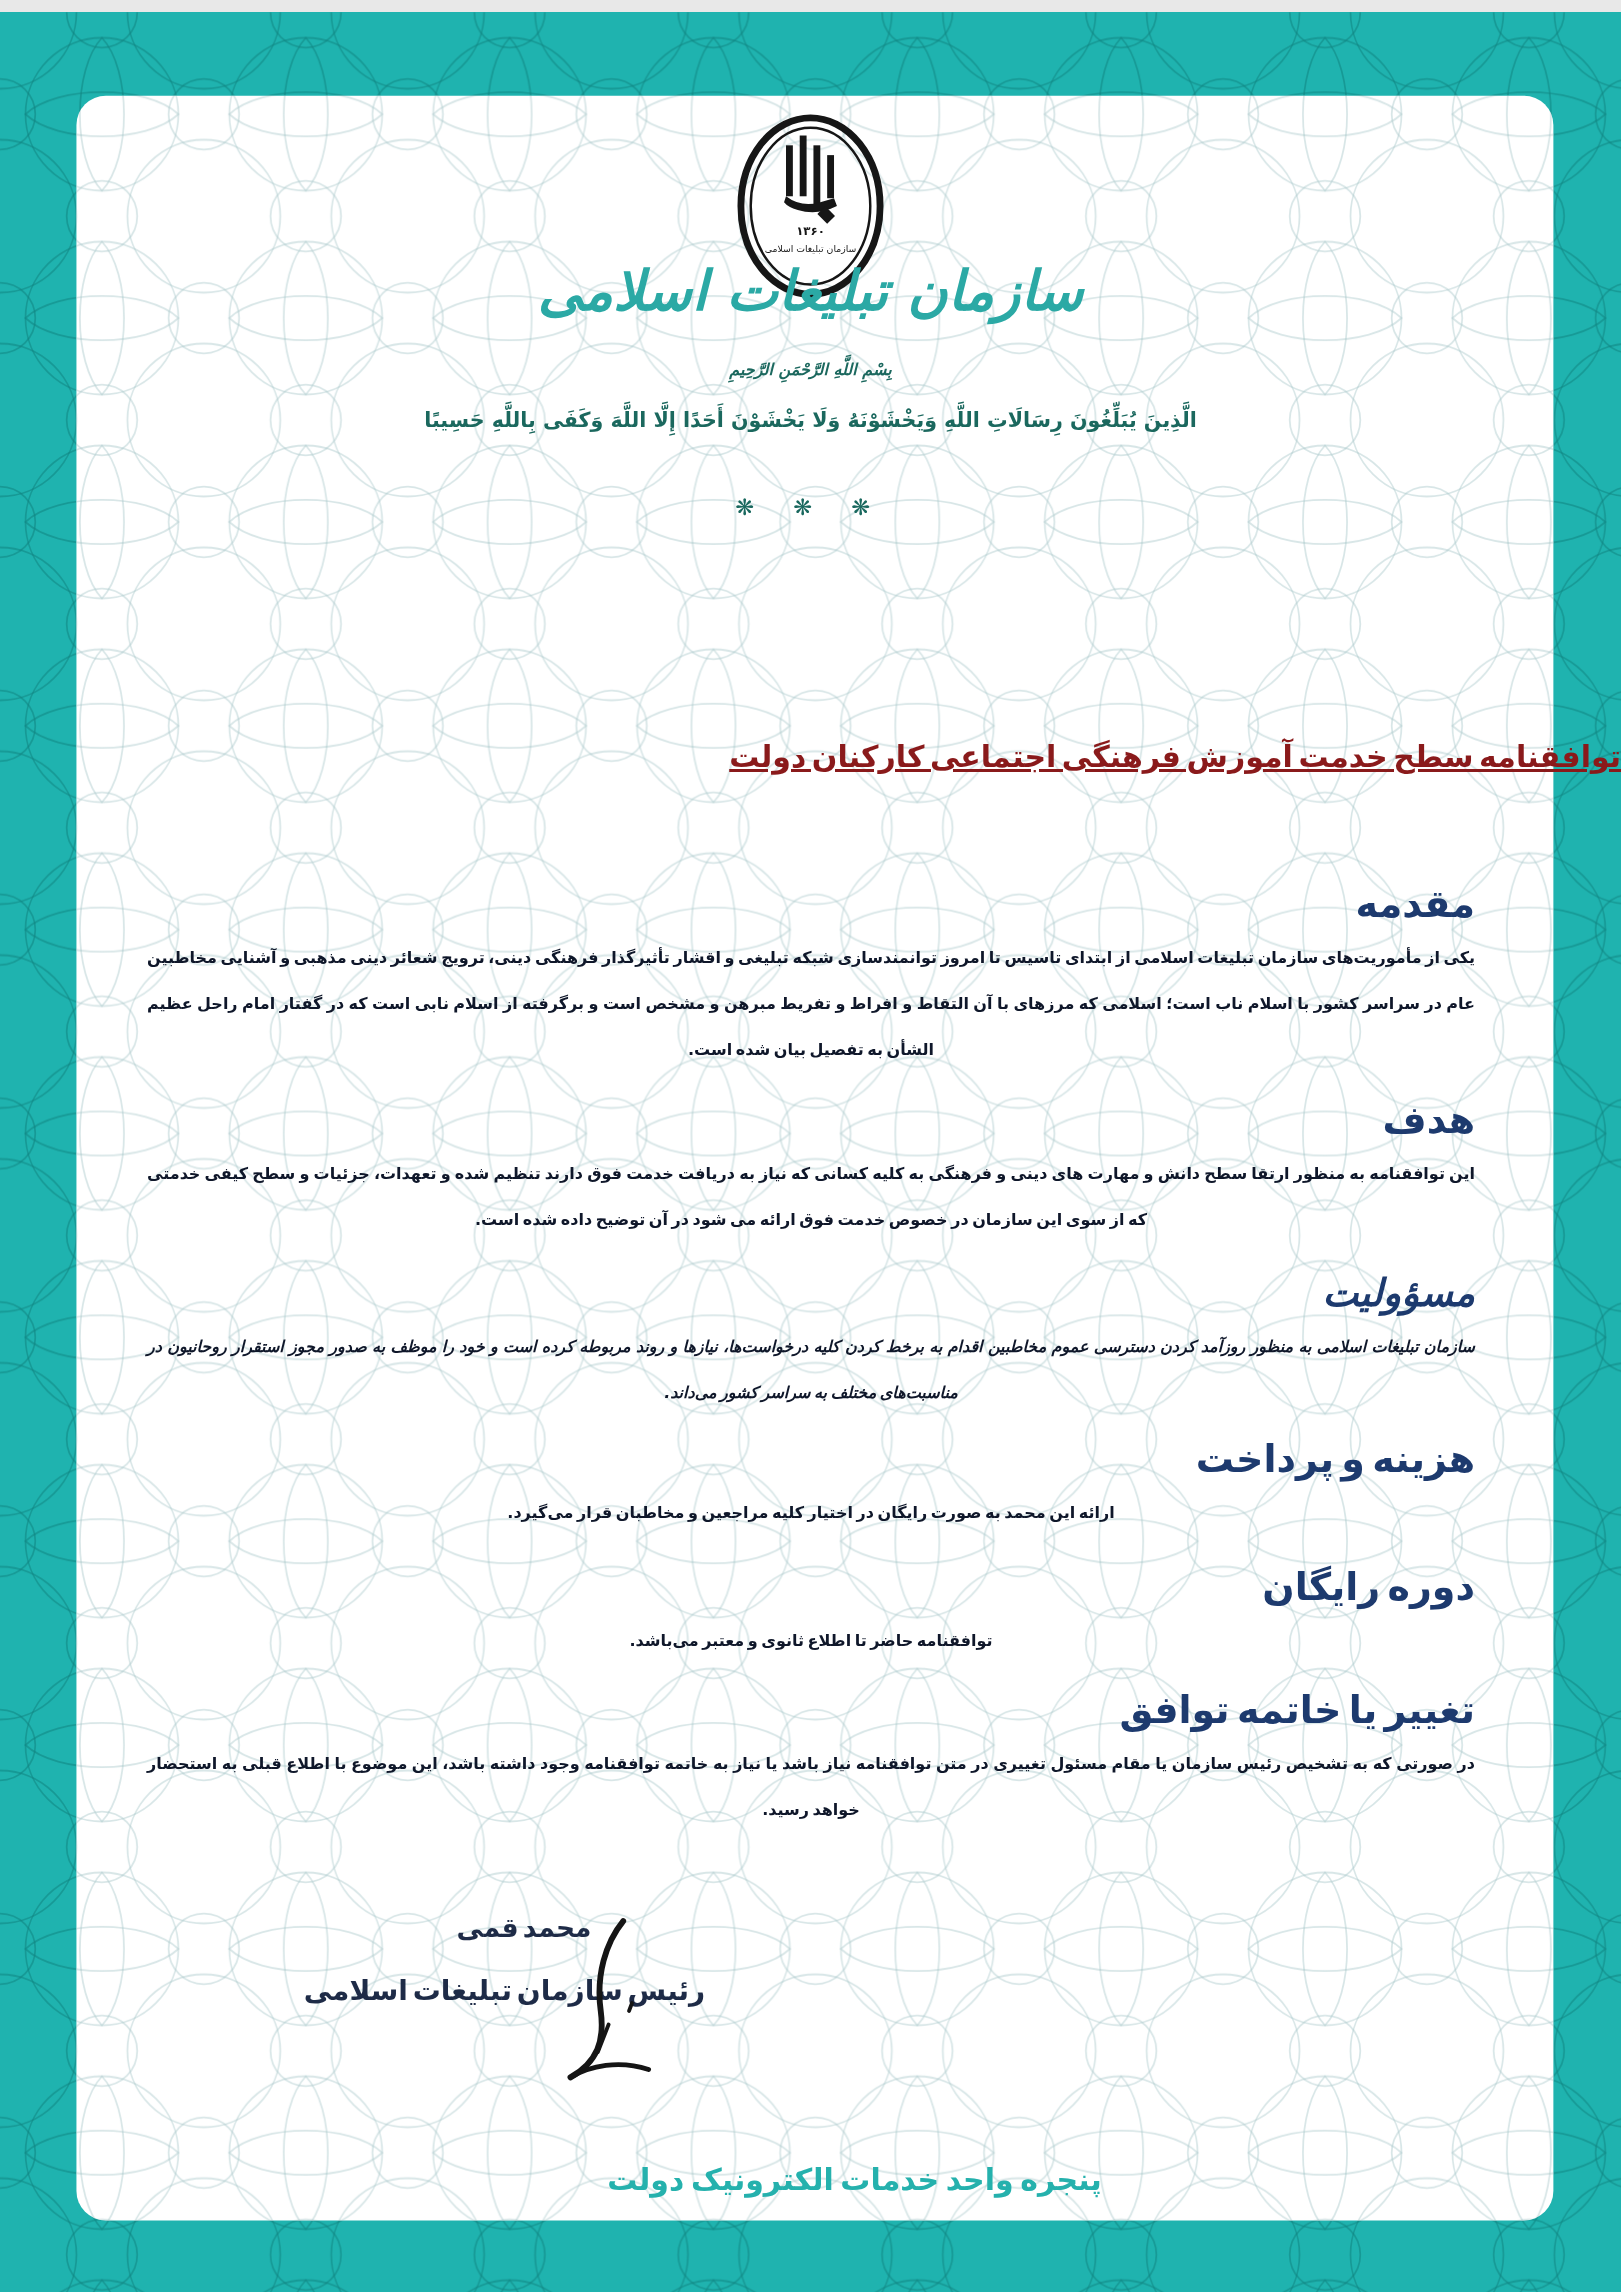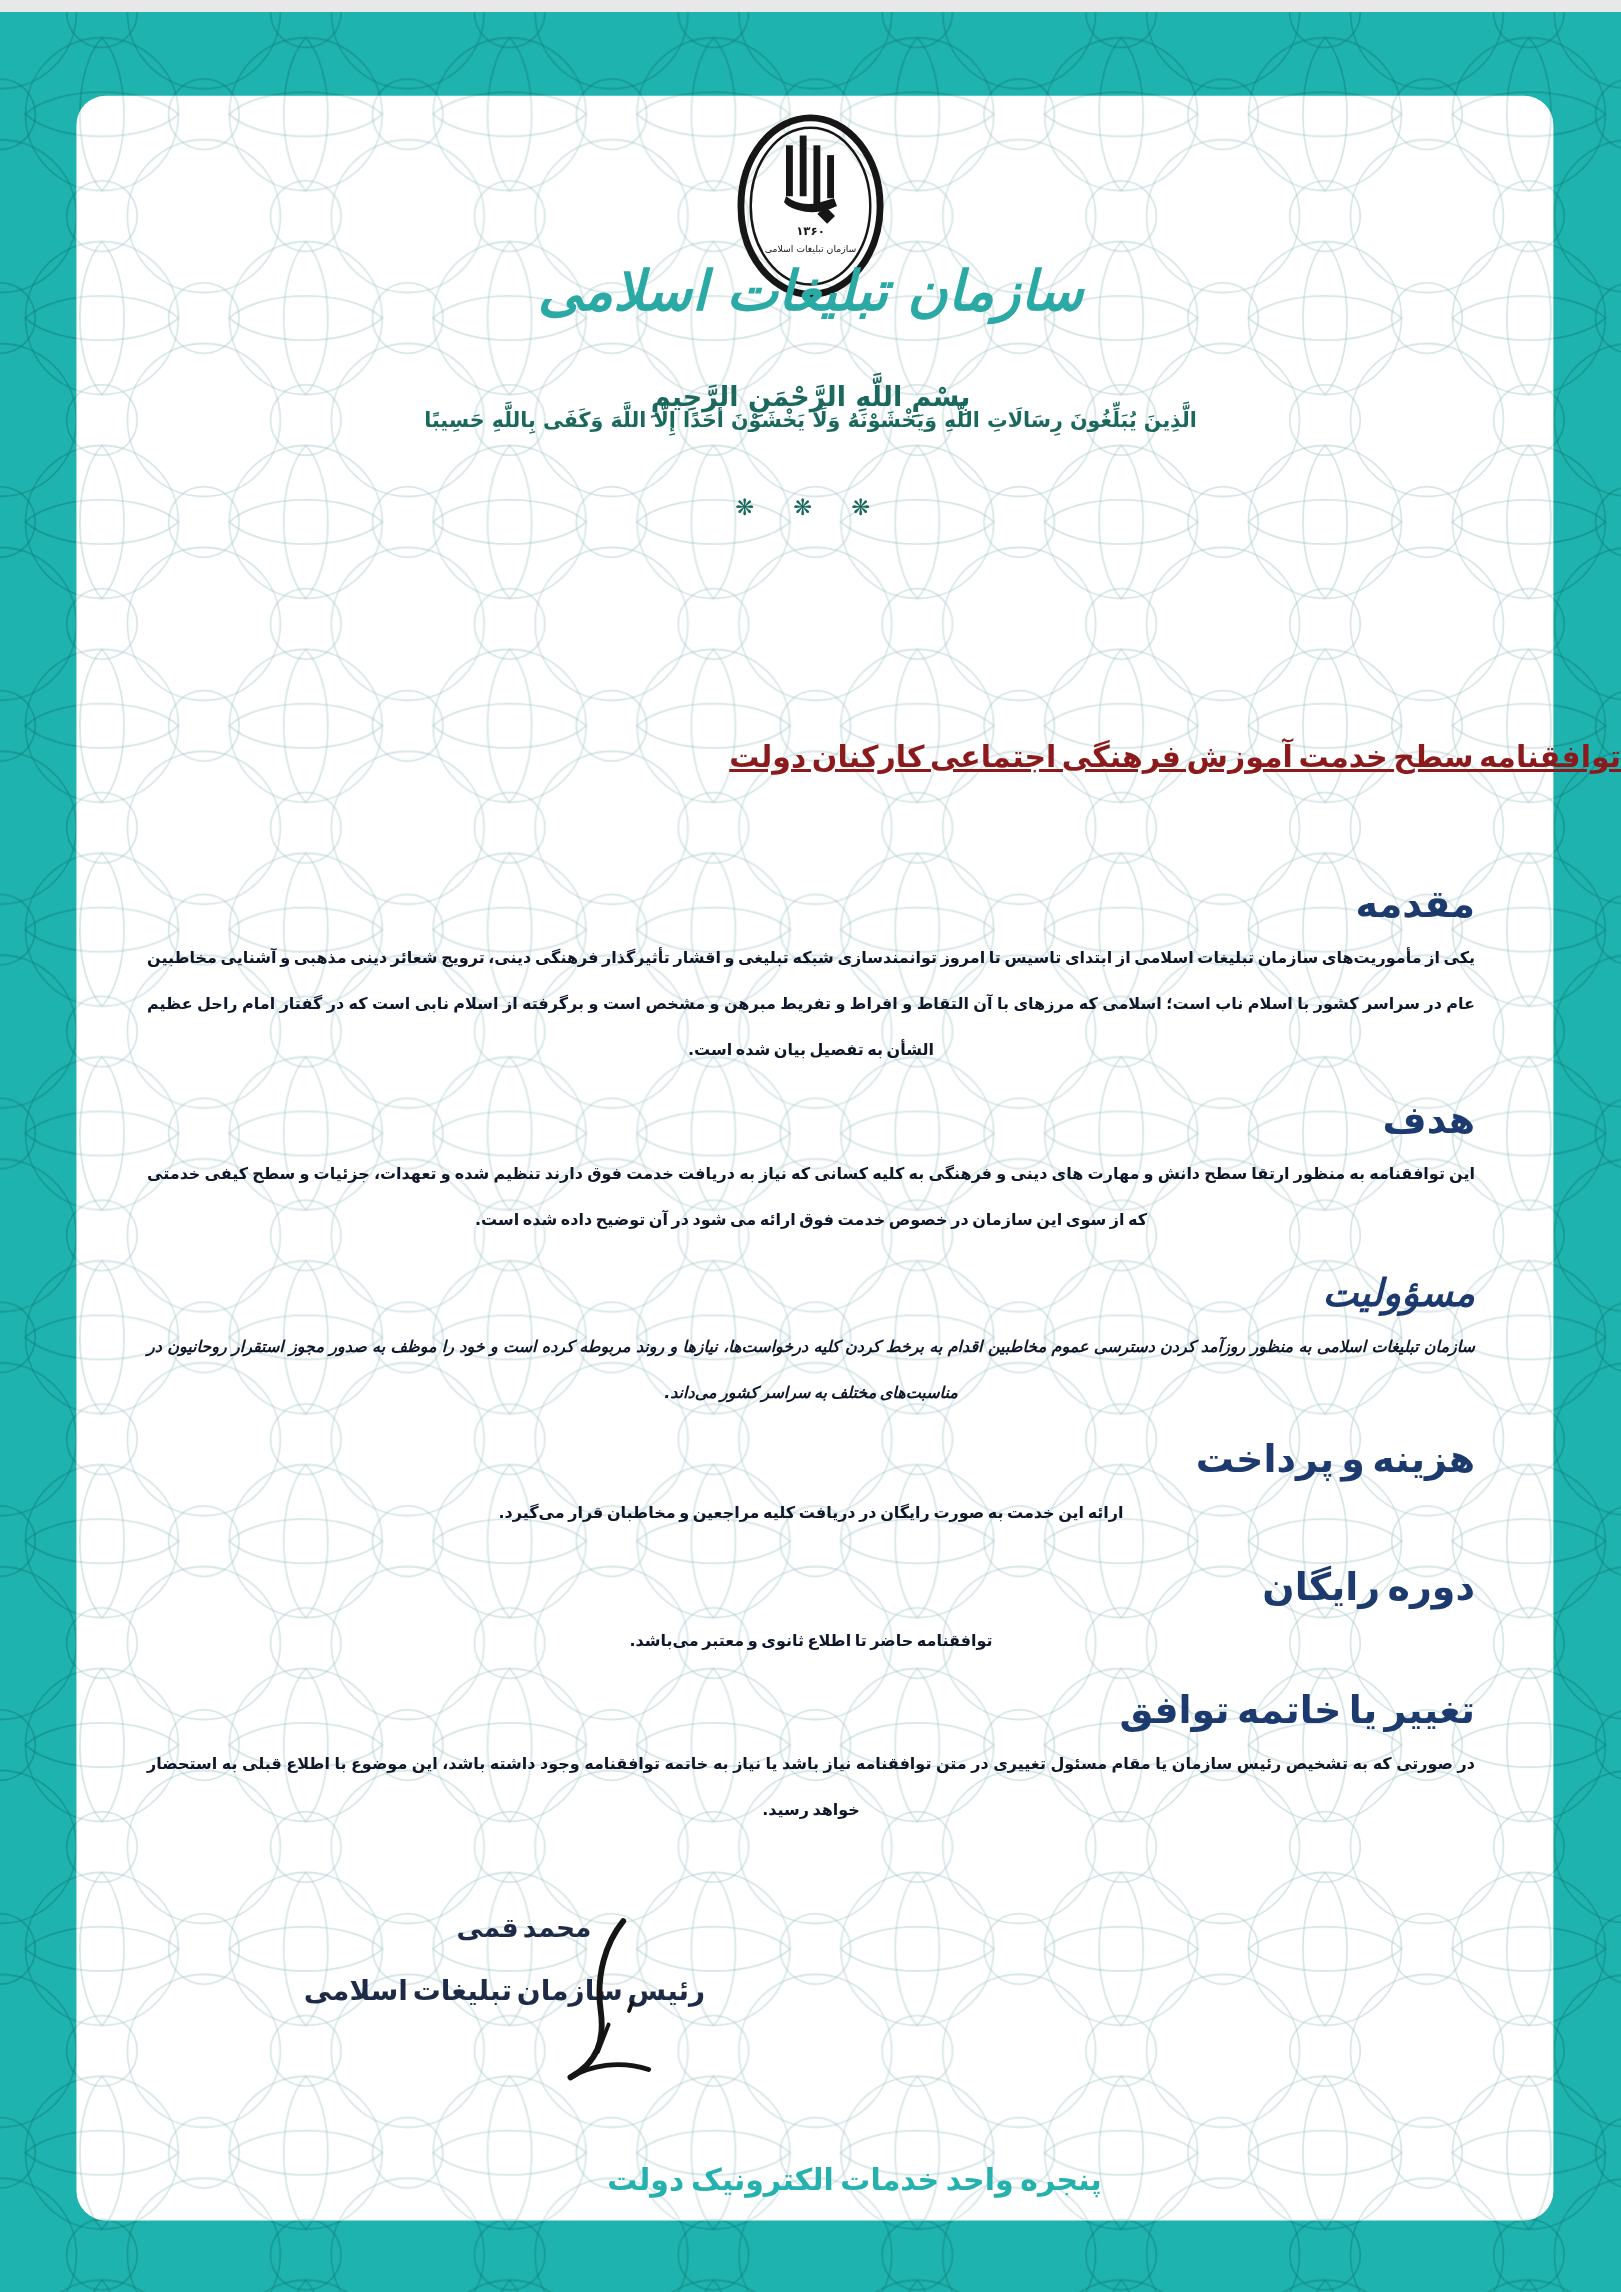--- a/index.html
+++ b/index.html
@@ -14,21 +14,21 @@
   .abs{position:absolute;}
   .bg-svg{position:absolute;left:0;top:0;}
 
   .arabic-line{
     color:#1B685E;
     font-weight:bold;
     direction:rtl;
     text-align:center;
     width:100%;
   }
-  .bismillah{top:369px;font-size:27px;letter-spacing:0px;}
+  .bismillah{top:348px;font-size:16px;letter-spacing:0px;font-style:italic;}
   .verse{top:396px;font-size:20.6px;}
   .separator{
     top:482px;width:100%;text-align:center;
     color:#19685E;font-size:22.5px;letter-spacing:15.7px;font-weight:bold;
   }
   .doc-title{
     top:727px;left:0;width:100%;
     text-align:right;direction:rtl;
     color:#8A1A1B;font-size:30px;font-weight:bold;
     word-spacing:-4.9px;
@@ -139,21 +139,21 @@
     <p>این توافقنامه به منظور ارتقا سطح دانش و مهارت های دینی و فرهنگی به کلیه کسانی که نیاز به دریافت خدمت فوق دارند تنظیم شده و تعهدات، جزئیات و سطح کیفی خدمتی که از سوی این سازمان در خصوص خدمت فوق ارائه می شود در آن توضیح داده شده است.</p>
   </div>
 
   <div class="abs section" style="top:1259px;font-style:italic;">
     <h2>مسؤولیت</h2>
     <p>سازمان تبلیغات اسلامی به منظور روزآمد کردن دسترسی عموم مخاطبین اقدام به برخط کردن کلیه درخواست‌ها، نیازها و روند مربوطه کرده است و خود را موظف به صدور مجوز استقرار روحانیون در مناسبت‌های مختلف به سراسر کشور می‌داند.</p>
   </div>
 
   <div class="abs section" style="top:1425px;">
     <h2>هزینه و پرداخت</h2>
-    <p>ارائه این خدمت به صورت رایگان در دریافت کلیه مراجعین و مخاطبان قرار می‌گیرد.</p>
+    <p>ارائه این محمد به صورت رایگان در اختیار کلیه مراجعین و مخاطبان قرار می‌گیرد.</p>
   </div>
 
   <div class="abs section" style="top:1553px;">
     <h2>دوره رایگان</h2>
     <p>توافقنامه حاضر تا اطلاع ثانوی و معتبر می‌باشد.</p>
   </div>
 
   <div class="abs section" style="top:1676px;">
     <h2>تغییر یا خاتمه توافق</h2>
     <p>در صورتی که به تشخیص رئیس سازمان یا مقام مسئول تغییری در متن توافقنامه نیاز باشد یا نیاز به خاتمه توافقنامه وجود داشته باشد، این موضوع با اطلاع قبلی به استحضار خواهد رسید.</p>

